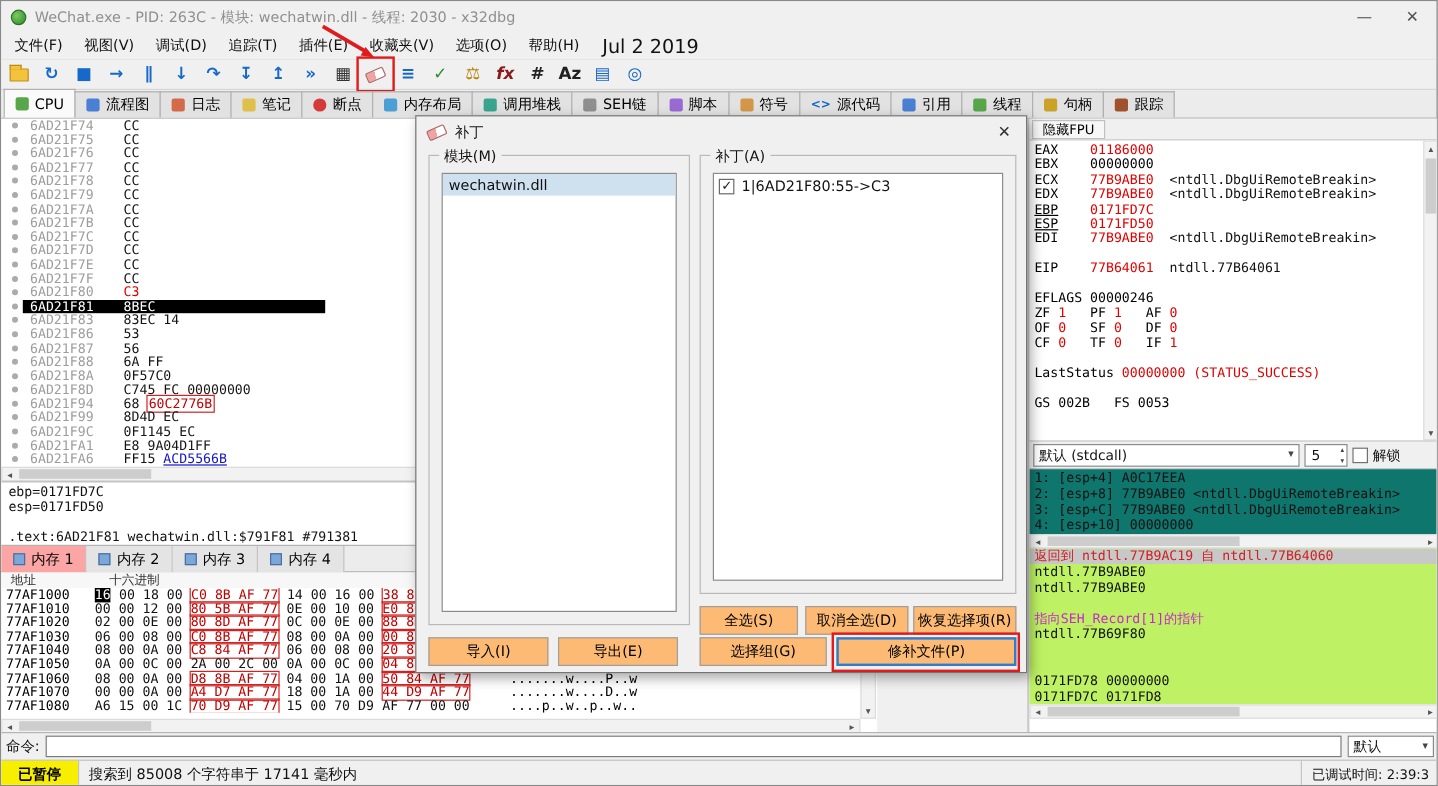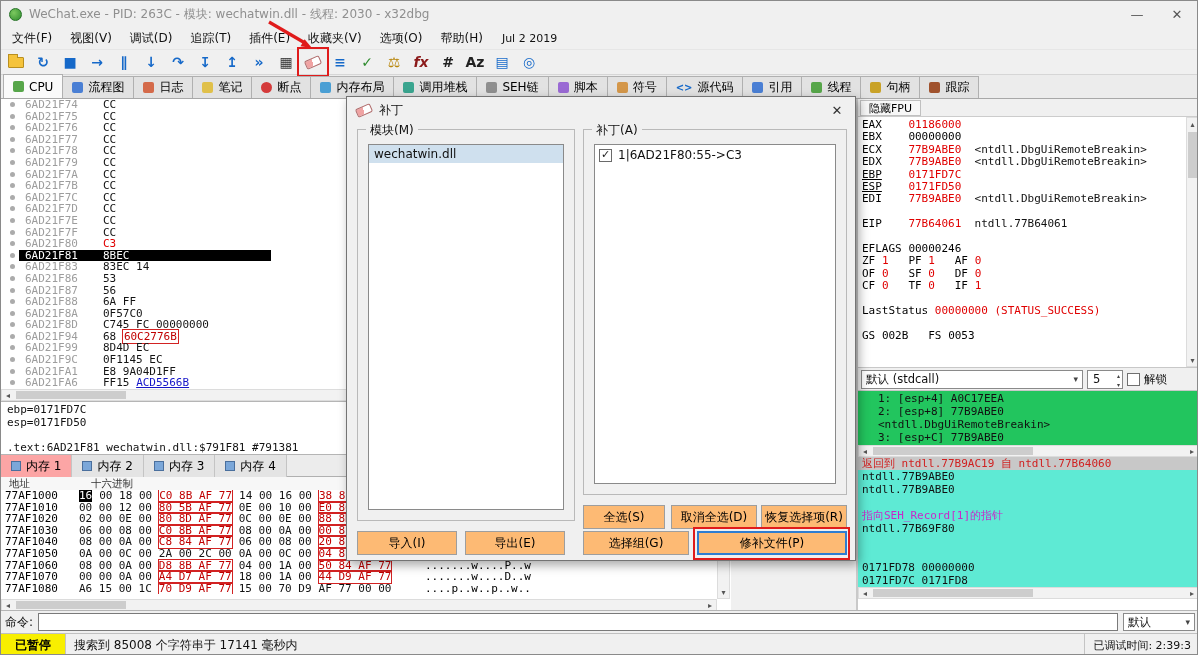--- a/index.html
+++ b/index.html
@@ -11,21 +11,21 @@
   .titlebar{height:26px;display:flex;align-items:center;padding-left:8px;background:#f0f0f0;}
   .appicon{width:13px;height:13px;border-radius:50%;background:radial-gradient(circle at 35% 35%,#7cc95f,#2e8b2e);
     margin-right:7px;flex:0 0 auto;border:1px solid #267326;}
   .title{color:#8f8f8f;font-size:12px;white-space:nowrap;}
   .winbtns{margin-left:auto;display:flex;}
   .winbtn{width:40px;height:26px;display:flex;align-items:center;justify-content:center;color:#555;font-size:13px;cursor:default;}
 
   
   .menubar{height:22px;display:flex;align-items:center;padding-left:2px;background:#f0f0f0;}
   .mitem{padding:3px 9px;font-size:12px;}
-  .mdate{padding:3px 10px;font-size:11px;text-align:center;}
+  .mdate{padding:3px 10px;font-size:16px;text-align:center;}
 
   
   .toolbar{height:26px;display:flex;align-items:center;padding-left:2px;background:#f0f0f0;
     border-top:1px solid #e6e6e6;border-bottom:1px solid #d6d6d6;}
   .tbtn{width:26px;height:24px;margin-right:1px;display:flex;align-items:center;justify-content:center;
     background:transparent;border:none;font-size:14px;font-weight:bold;font-family:inherit;}
   .tbtn.annotated{outline:2px solid #e01b1b;outline-offset:1px;}
   .folder{display:inline-block;width:16px;height:11px;background:#f5c33b;border:1px solid #b98f1f;border-radius:1px;position:relative;}
   .folder::before{content:"";position:absolute;top:-4px;left:-1px;width:8px;height:3px;background:#f5c33b;border:1px solid #b98f1f;border-bottom:none;}
   .eraser{display:inline-block;width:16px;height:9px;border:1px solid #b06a6a;border-radius:2px;
@@ -111,24 +111,24 @@
     border-top:1px solid #c8c8c8;border-bottom:1px solid #c8c8c8;display:flex;align-items:center;padding:0 3px;gap:4px;}
   .combo{height:19px;background:#fff;border:1px solid #8a8a8a;display:flex;align-items:center;padding:0 4px;font-size:11.5px;}
   .combo::after{content:"▾";margin-left:auto;font-size:9px;color:#444;padding-left:6px;}
   .cc-combo{width:222px;}
   .spin{width:36px;height:19px;background:#fff;border:1px solid #8a8a8a;position:relative;font-size:11.5px;
     display:flex;align-items:center;padding-left:5px;}
   .spin::after{content:"▴\A▾";white-space:pre;position:absolute;right:2px;top:0;font-size:6px;line-height:9px;color:#444;}
   .chk{width:13px;height:13px;border:1px solid #707070;background:#fff;flex:0 0 auto;}
   .cc-label{font-size:11.5px;}
 
-  .args{position:absolute;left:0;top:292px;width:341px;height:54px;padding:1px 20px;overflow:hidden;
-    font-family:"DejaVu Sans Mono","Liberation Mono",monospace;font-size:11px;line-height:13px;background:#22c55e;}
+  .args{position:absolute;left:0;top:292px;width:341px;height:54px;padding:1px 4px;overflow:hidden;
+    font-family:"DejaVu Sans Mono","Liberation Mono",monospace;font-size:11px;line-height:13px;background:#0f766e;}
   .args-hs{left:0;top:346px;width:341px;}
-  .stack{position:absolute;left:0;top:358px;width:341px;height:130px;overflow:hidden;background:#5eead4;
+  .stack{position:absolute;left:0;top:358px;width:341px;height:130px;overflow:hidden;background:#bef264;
     font-family:"DejaVu Sans Mono","Liberation Mono",monospace;font-size:11px;}
   .srow{height:13px;line-height:13px;padding:0 4px;white-space:pre;color:#111;}
   .srow.ret{background:#c8c8c8;color:#d02020;}
   .srow.seh{color:#c928c9;}
   .stack-hs{left:0;top:488px;width:341px;}
 
   
   .cmdbar{position:absolute;left:0;top:609px;width:1198px;height:23px;background:#f0f0f0;
     border-top:1px solid #b5b5b5;display:flex;align-items:center;padding:0 4px;gap:5px;}
   .cmdlabel{font-size:12px;}

